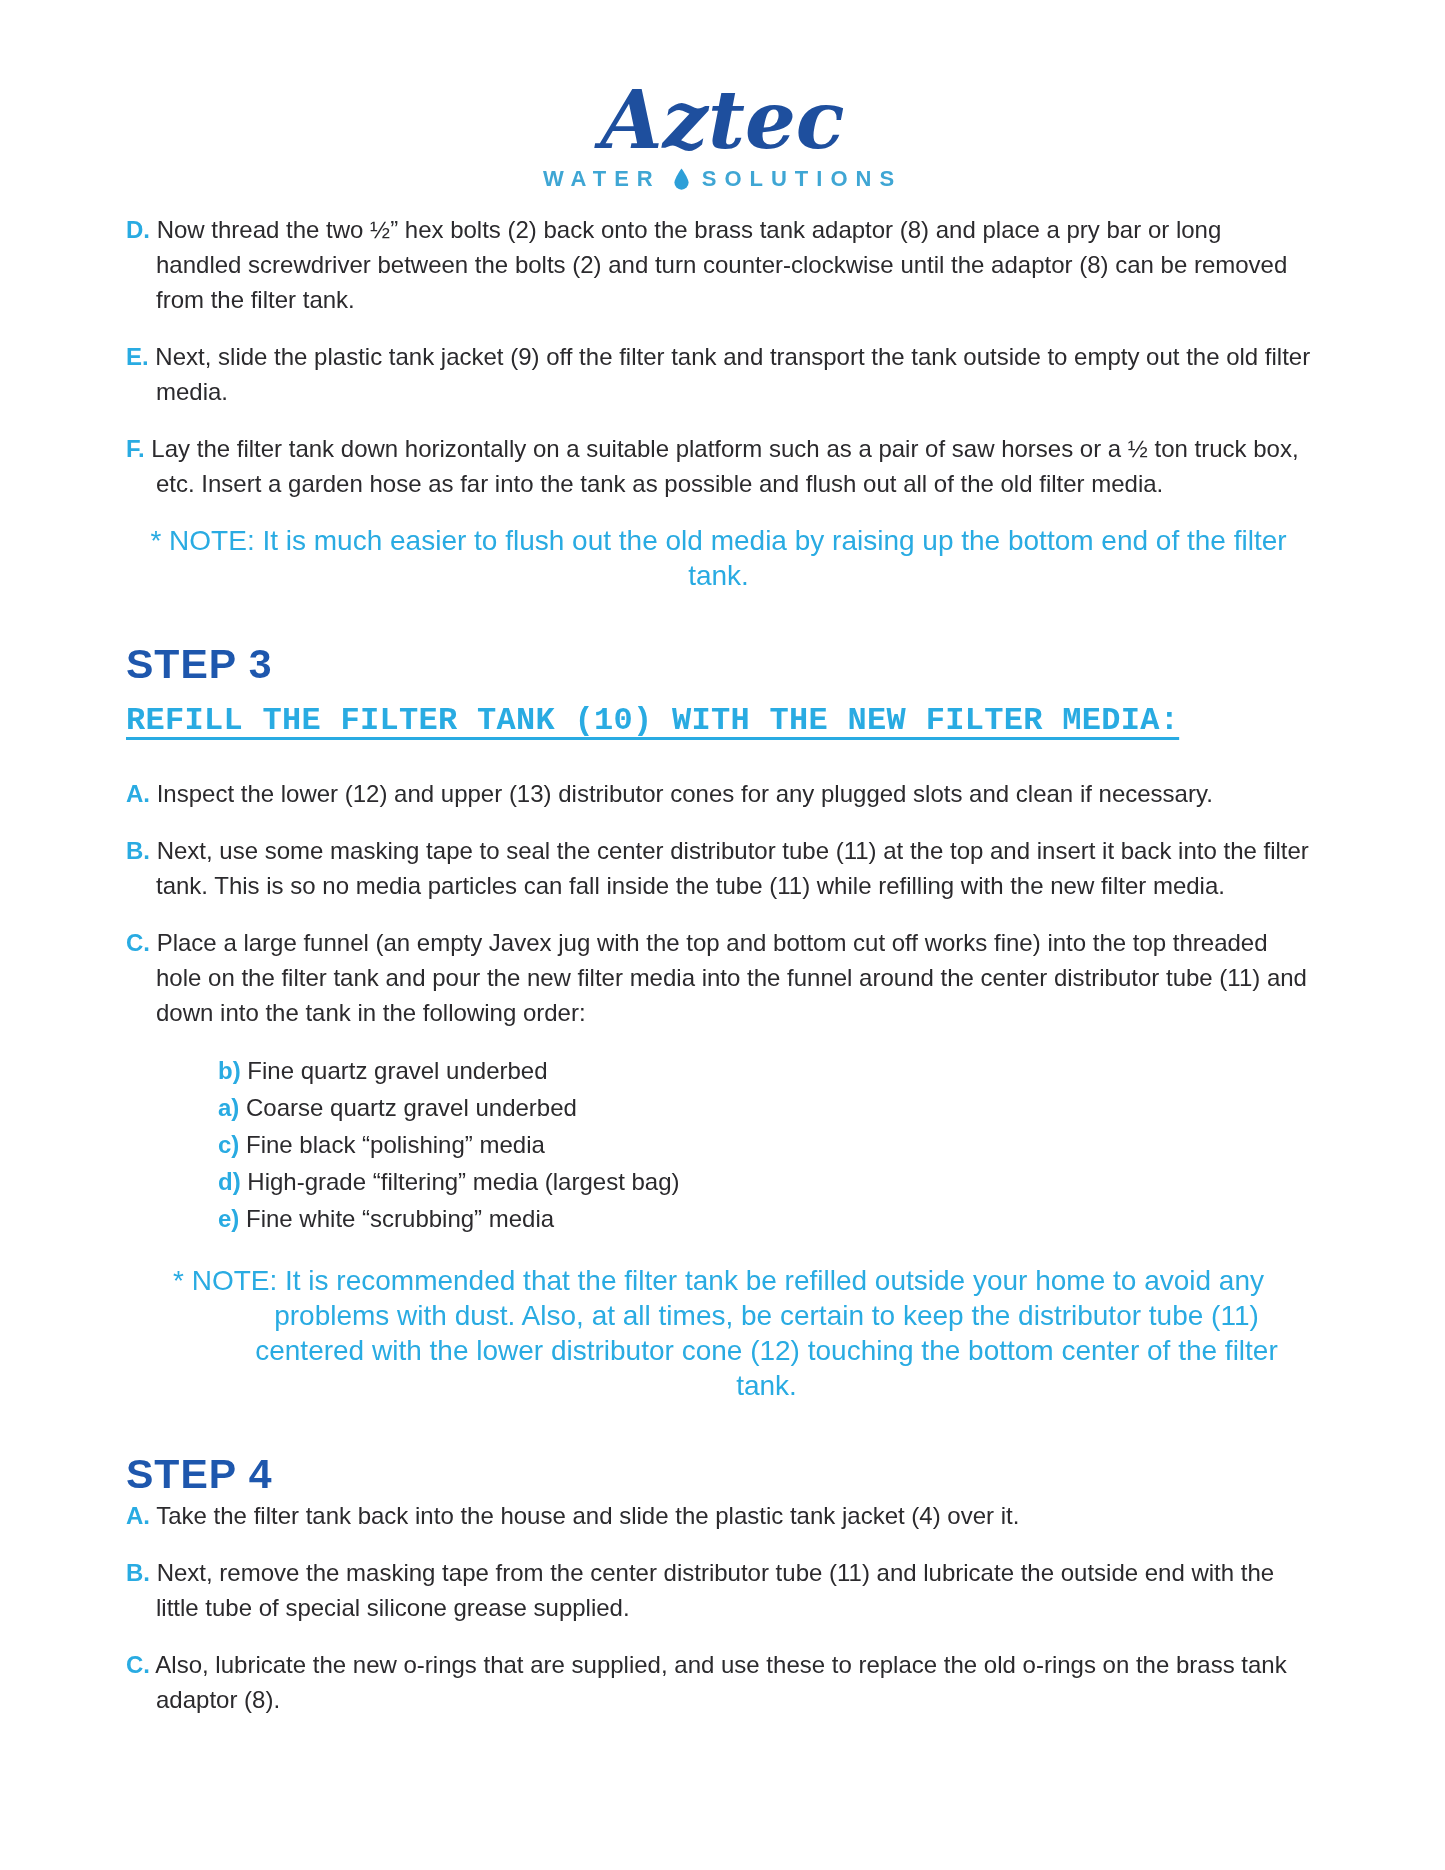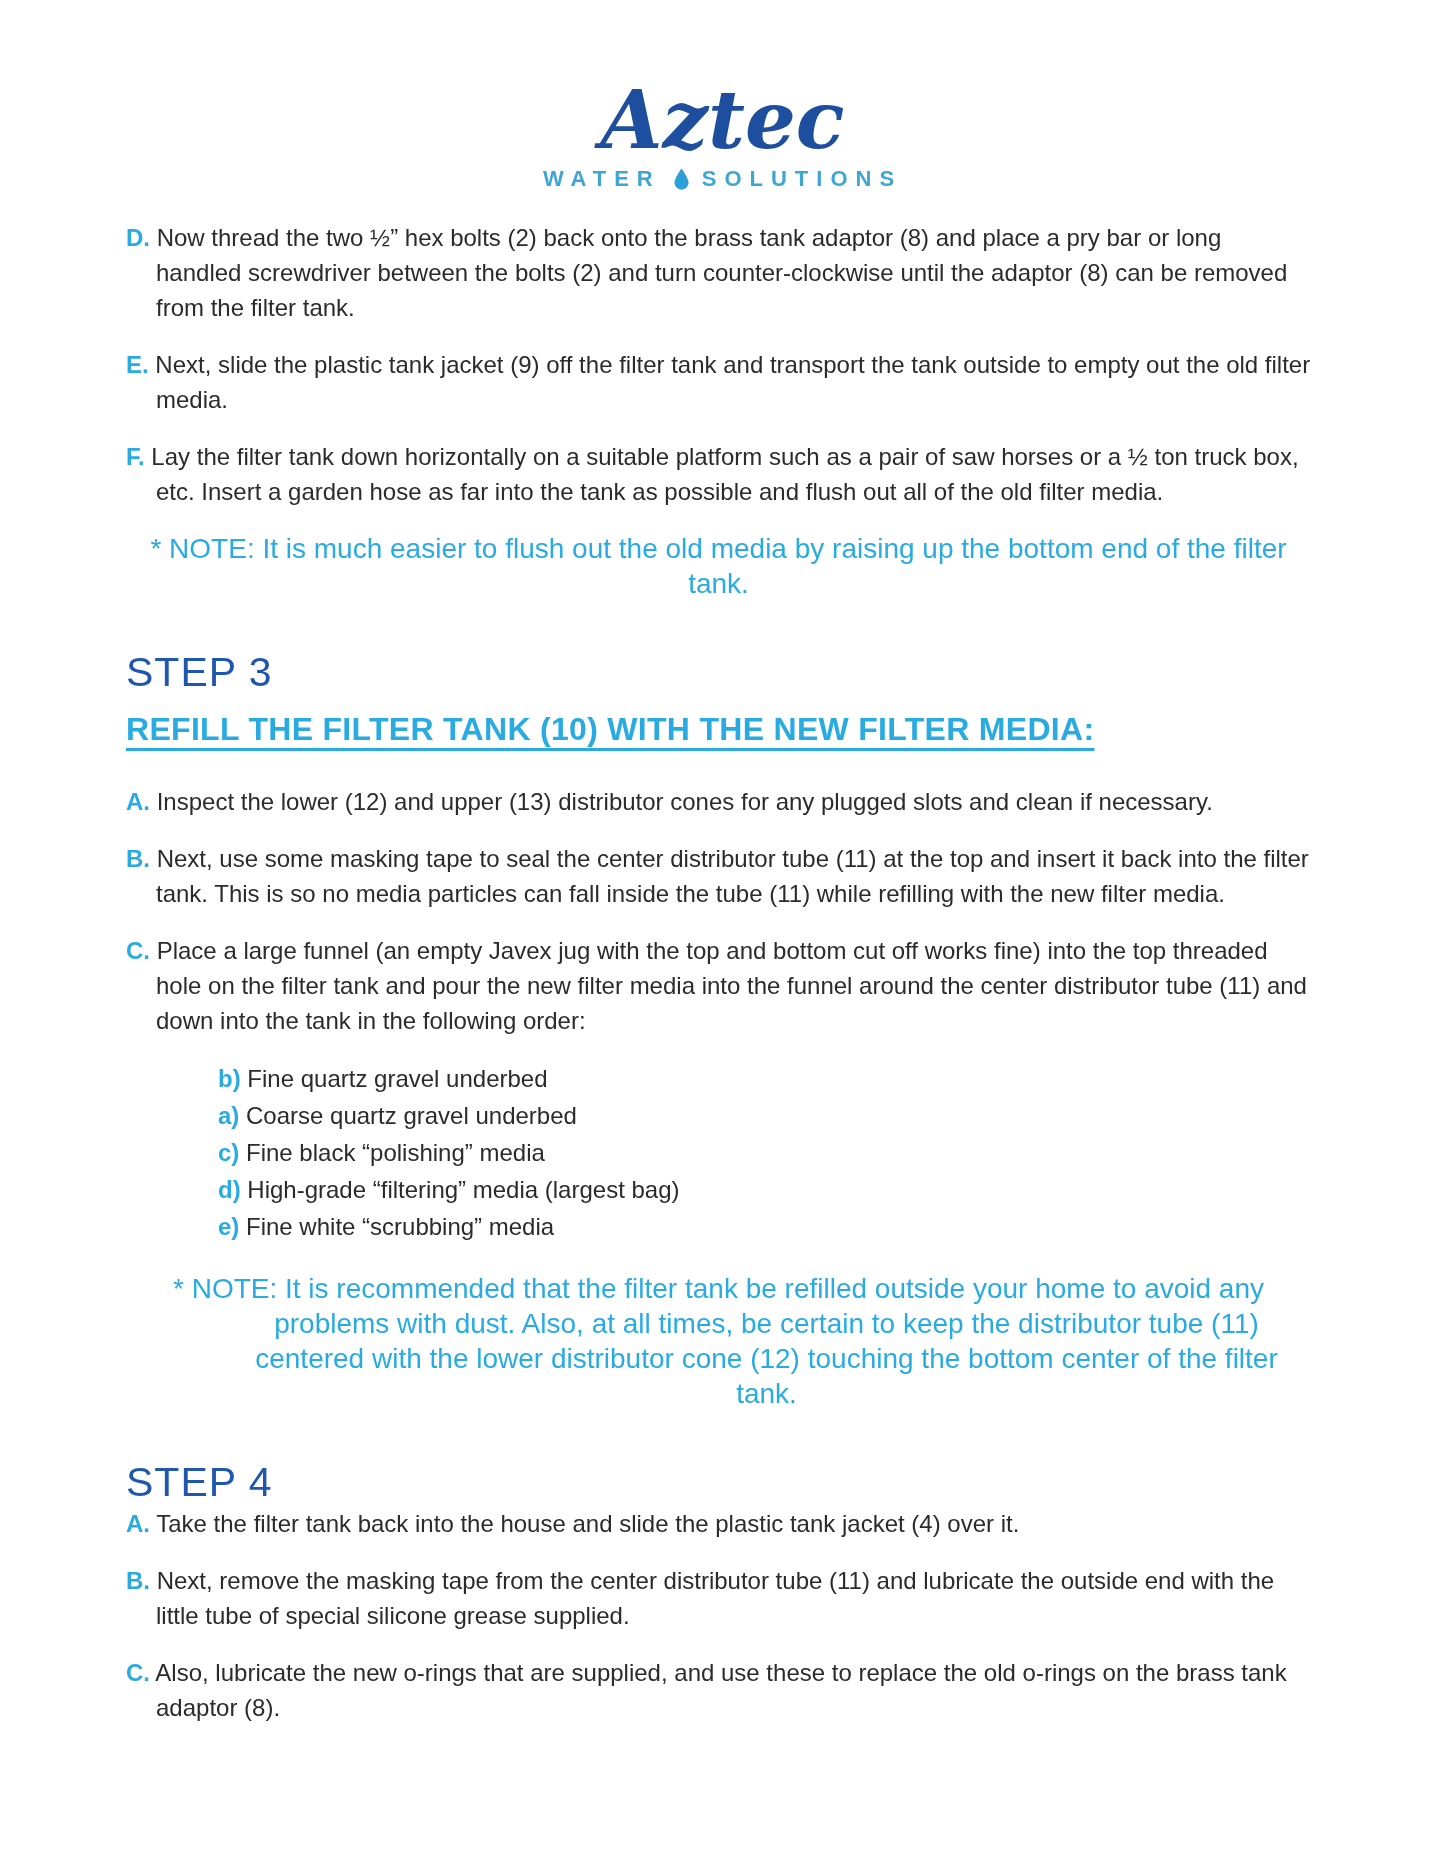--- a/index.html
+++ b/index.html
@@ -40,21 +40,21 @@
     font-size:22px;
     font-weight:bold;
     letter-spacing:8px;
   }
   .tagline svg{ display:block; }
   
   .content{
     margin-left:126px;
     width:1185px;
   }
-  .items-start{ margin-top:28px; }
+  .items-start{ margin-top:20px; }
   .item{
     padding-left:30px;
     text-indent:-30px;
     font-size:24px;
     line-height:35px;
     color:var(--body_text);
     margin-bottom:22px;
   }
   .item .letter{
     color:var(--accent_blue);
@@ -69,35 +69,36 @@
   }
   .note .prefix{ font-weight:normal; }
   .note.hanging{
     padding-left:96px;
     text-indent:-96px;
   }
   .step-section{ margin-top:48px; }
   .step-title{
     color:var(--step_blue);
     font-size:41px;
-    font-weight:normal;
+    font-weight:bold;
     letter-spacing:1px;
     line-height:1.15;
   }
   .step-subtitle{
     margin-top:10px;
     margin-bottom:32px;
     color:var(--accent_blue);
     font-size:32px;
     font-weight:bold;
     line-height:46px;
     text-decoration:underline;
     text-decoration-thickness:3px;
     text-underline-offset:8px;
     letter-spacing:0.3px;
+    font-family:Liberation Mono, monospace;
   }
   .sublist{
     margin-left:92px;
     margin-top:6px;
     margin-bottom:26px;
   }
   .sub-item{
     padding-left:44px;
     text-indent:-44px;
     font-size:24px;

